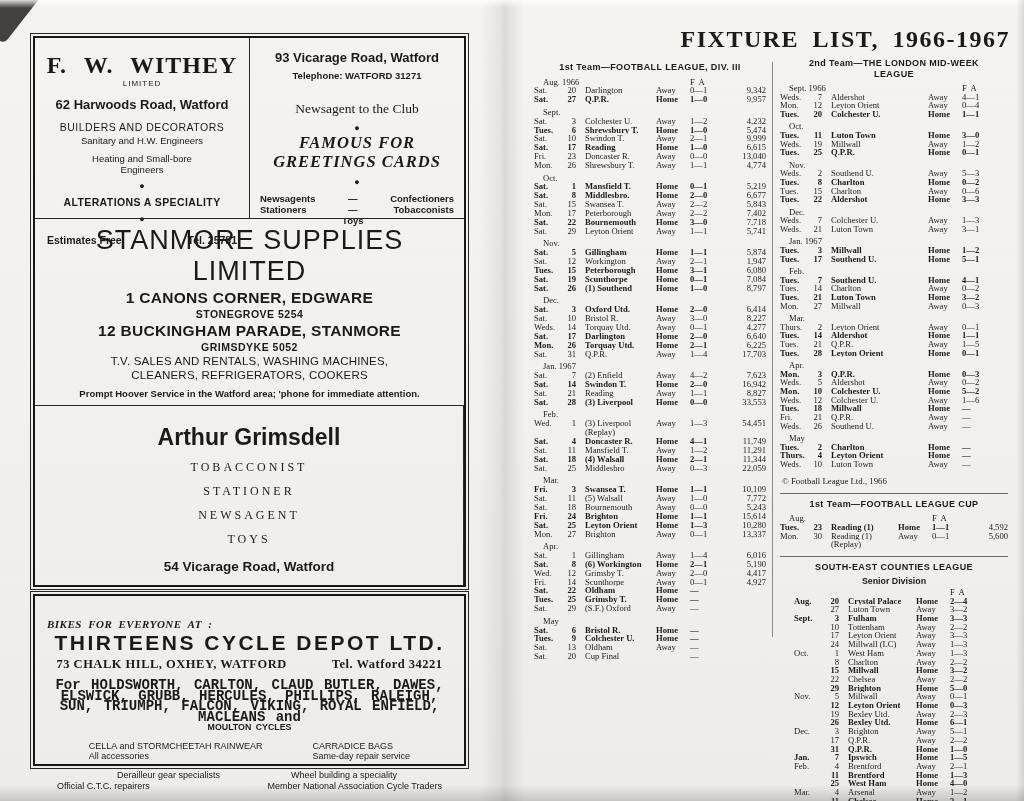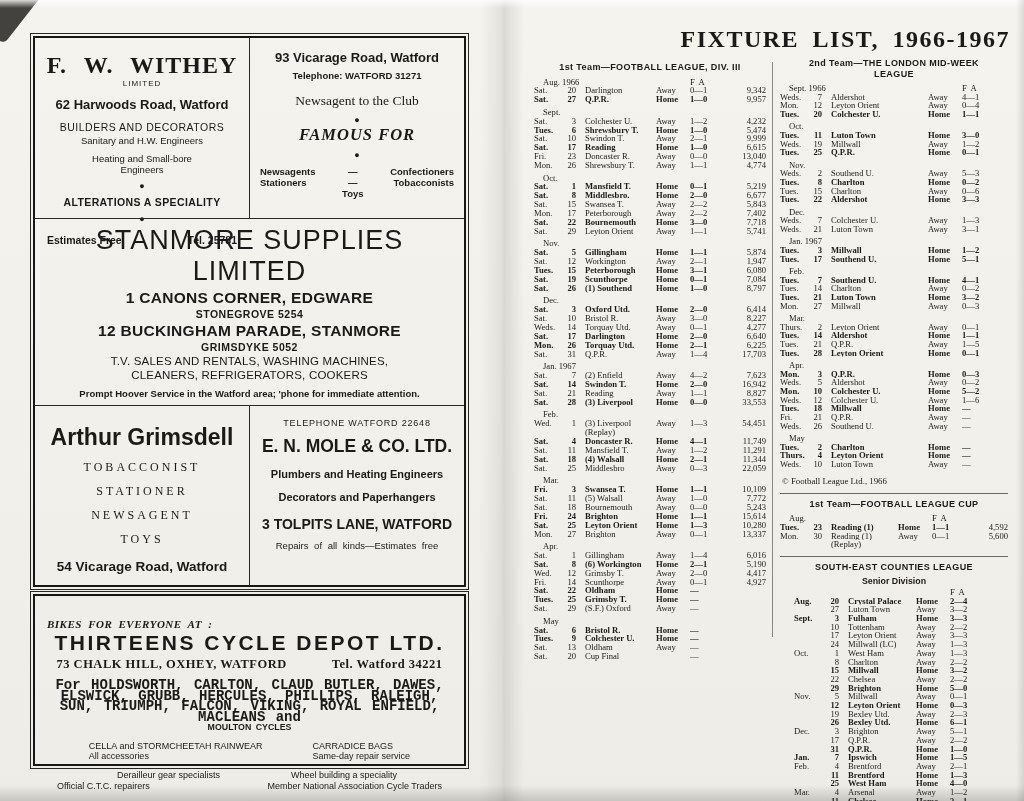--- a/index.html
+++ b/index.html
@@ -36,21 +36,21 @@
   .withey-l2{font-family:"Liberation Sans",sans-serif;font-size:9.5px;margin-top:2px;}
   .withey-l3{font-family:"Liberation Sans",sans-serif;font-size:9.5px;margin-top:7px;}
   .withey-l4{font-family:"Liberation Sans",sans-serif;font-size:9.5px;}
   .dot{font-size:9px;line-height:10px;margin-top:6px;}
   .withey-spec{font-family:"Liberation Sans",sans-serif;font-weight:bold;font-size:10.5px;margin-top:5px;letter-spacing:.4px;}
   .withey-foot{display:flex;justify-content:space-between;font-family:"Liberation Sans",sans-serif;font-weight:bold;font-size:10.5px;margin-top:10px;padding:0 2px;}
 
   .davies-name{font-family:"Liberation Serif",serif;font-weight:bold;font-size:31px;letter-spacing:2px;margin-top:2px;}
   .davies-addr{font-family:"Liberation Sans",sans-serif;font-weight:bold;font-size:13px;margin-top:4px;}
   .davies-phone{font-family:"Liberation Sans",sans-serif;font-weight:bold;font-size:9.5px;margin-top:5px;}
-  .davies-newsagent{font-family:"Liberation Serif",serif;font-size:13.5px;margin-top:12px;}
+  .davies-newsagent{font-family:"Liberation Serif",serif;font-size:13.5px;margin-top:20px;}
   .davies-famous{font-family:"Liberation Serif",serif;font-style:italic;font-weight:bold;font-size:16.5px;letter-spacing:1px;line-height:19px;}
   .davies-cols{display:flex;justify-content:space-between;align-items:flex-start;margin-top:6px;font-family:"Liberation Sans",sans-serif;font-weight:bold;font-size:9.5px;line-height:11px;}
   .davies-colL{text-align:left;}
   .davies-colM{text-align:center;}
   .davies-colR{text-align:right;}
 
   .stan-cell{padding:6px 10px;text-align:center;}
   .stan-name{font-family:"Liberation Sans",sans-serif;font-size:27px;font-weight:400;letter-spacing:1px;}
   .stan-addr{font-family:"Liberation Sans",sans-serif;font-weight:bold;font-size:15.5px;margin-top:2px;letter-spacing:.3px;}
   .stan-phone{font-family:"Liberation Sans",sans-serif;font-weight:bold;font-size:10.5px;margin-top:1px;letter-spacing:.5px;}
@@ -138,20 +138,21 @@
             <span>Estimates Free</span>
             <span>Tel. 25781</span>
           </div>
         </div>
         <div class="ad-cell">
           <div class="davies-addr">93 Vicarage Road, Watford</div>
           <div class="davies-phone">Telephone: WATFORD 31271</div>
           <div class="davies-newsagent">Newsagent to the Club</div>
           <div class="dot">●</div>
           <div class="davies-famous">FAMOUS FOR</div>
+          <div class="davies-famous">GREETINGS CARDS</div>
           <div class="dot">●</div>
           <div class="davies-cols">
             <div class="davies-colL">
               <div>Newsagents</div>
               <div>Stationers</div>
             </div>
             <div class="davies-colM">
               <div>—</div>
               <div>—</div>
               <div>Toys</div>
@@ -177,28 +178,20 @@
       <div class="ad-sep"></div>
       <div class="ad-row">
         <div class="ad-cell left-b">
           <div class="grims-name">Arthur Grimsdell</div>
           <div class="grims-line">TOBACCONIST</div>
           <div class="grims-line">STATIONER</div>
           <div class="grims-line">NEWSAGENT</div>
           <div class="grims-line">TOYS</div>
           <div class="grims-addr">54 Vicarage Road, Watford</div>
         </div>
-        <div class="ad-cell">
-          <div class="mole-phone">TELEPHONE WATFORD 22648</div>
-          <div class="mole-name">E. N. MOLE &amp; CO. LTD.</div>
-          <div class="mole-l">Plumbers and Heating Engineers</div>
-          <div class="mole-l">Decorators and Paperhangers</div>
-          <div class="mole-addr">3 TOLPITS LANE, WATFORD</div>
-          <div class="mole-note">Repairs of all kinds—Estimates free</div>
-        </div>
       </div>
     </div>
   </div>
 
   <div class="adbox" id="ad-thirteens">
     <div class="adbox-inner">
       <div class="th-inner">
         <div class="th-tag">BIKES FOR EVERYONE AT :</div>
         <div class="th-name">THIRTEENS CYCLE DEPOT LTD.</div>
         <div class="th-addrline">

